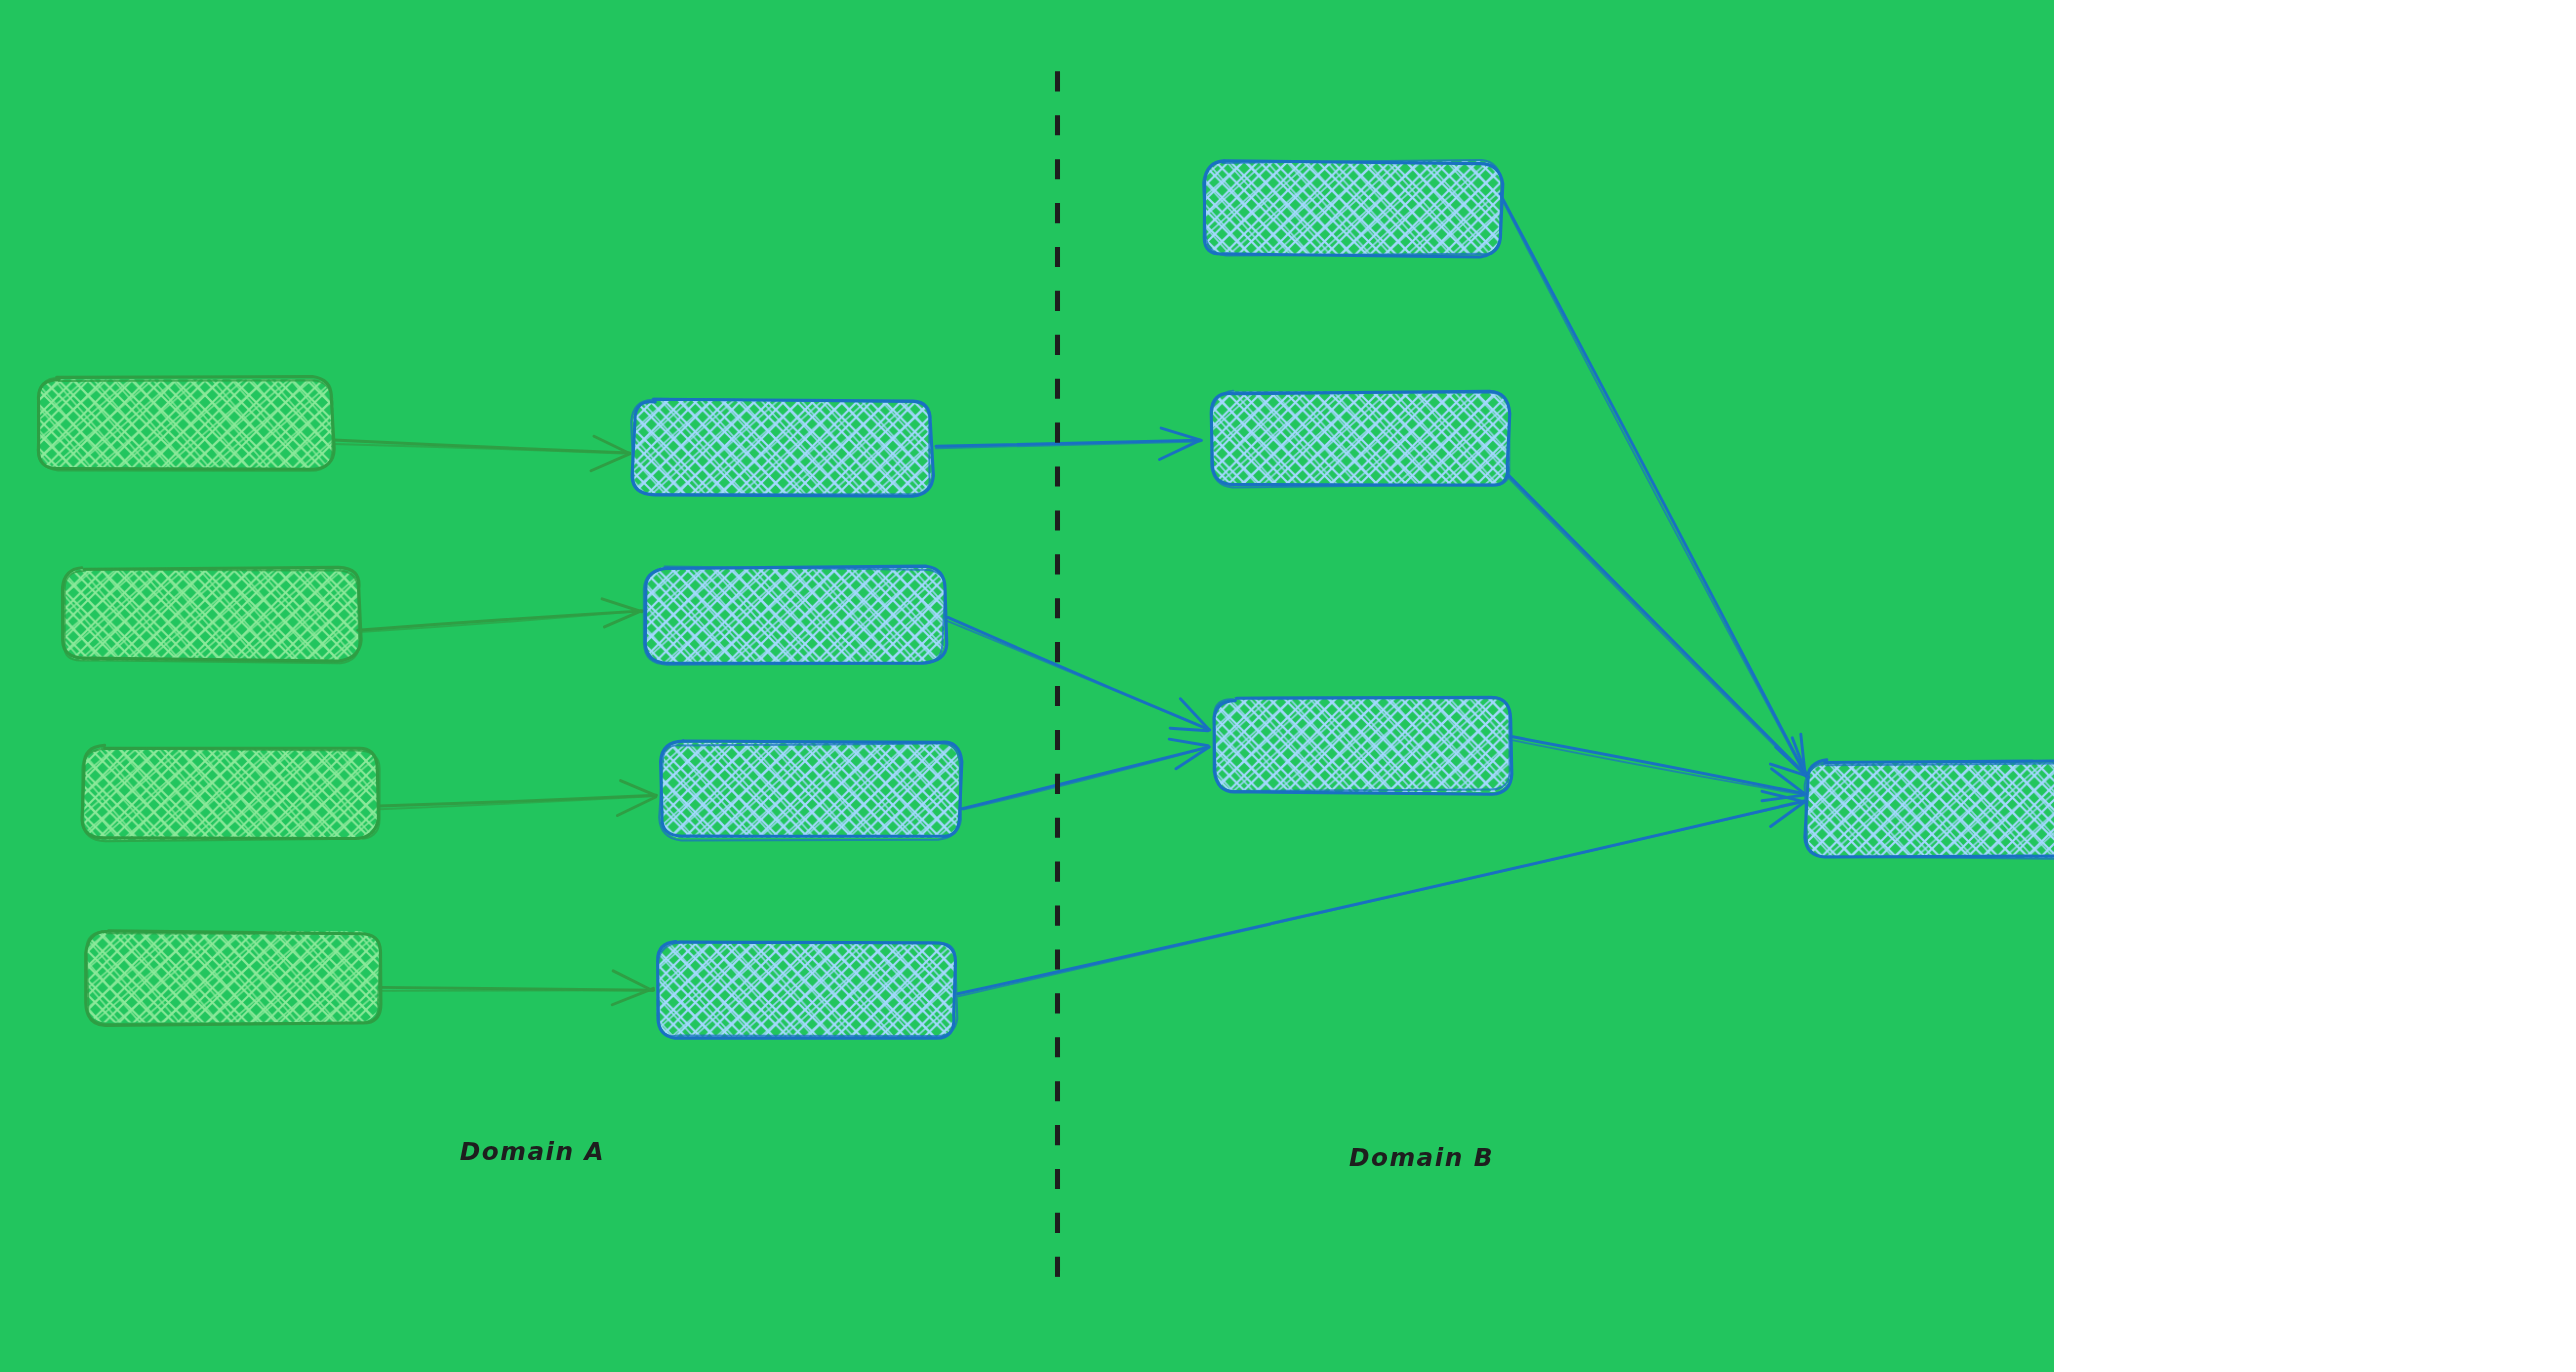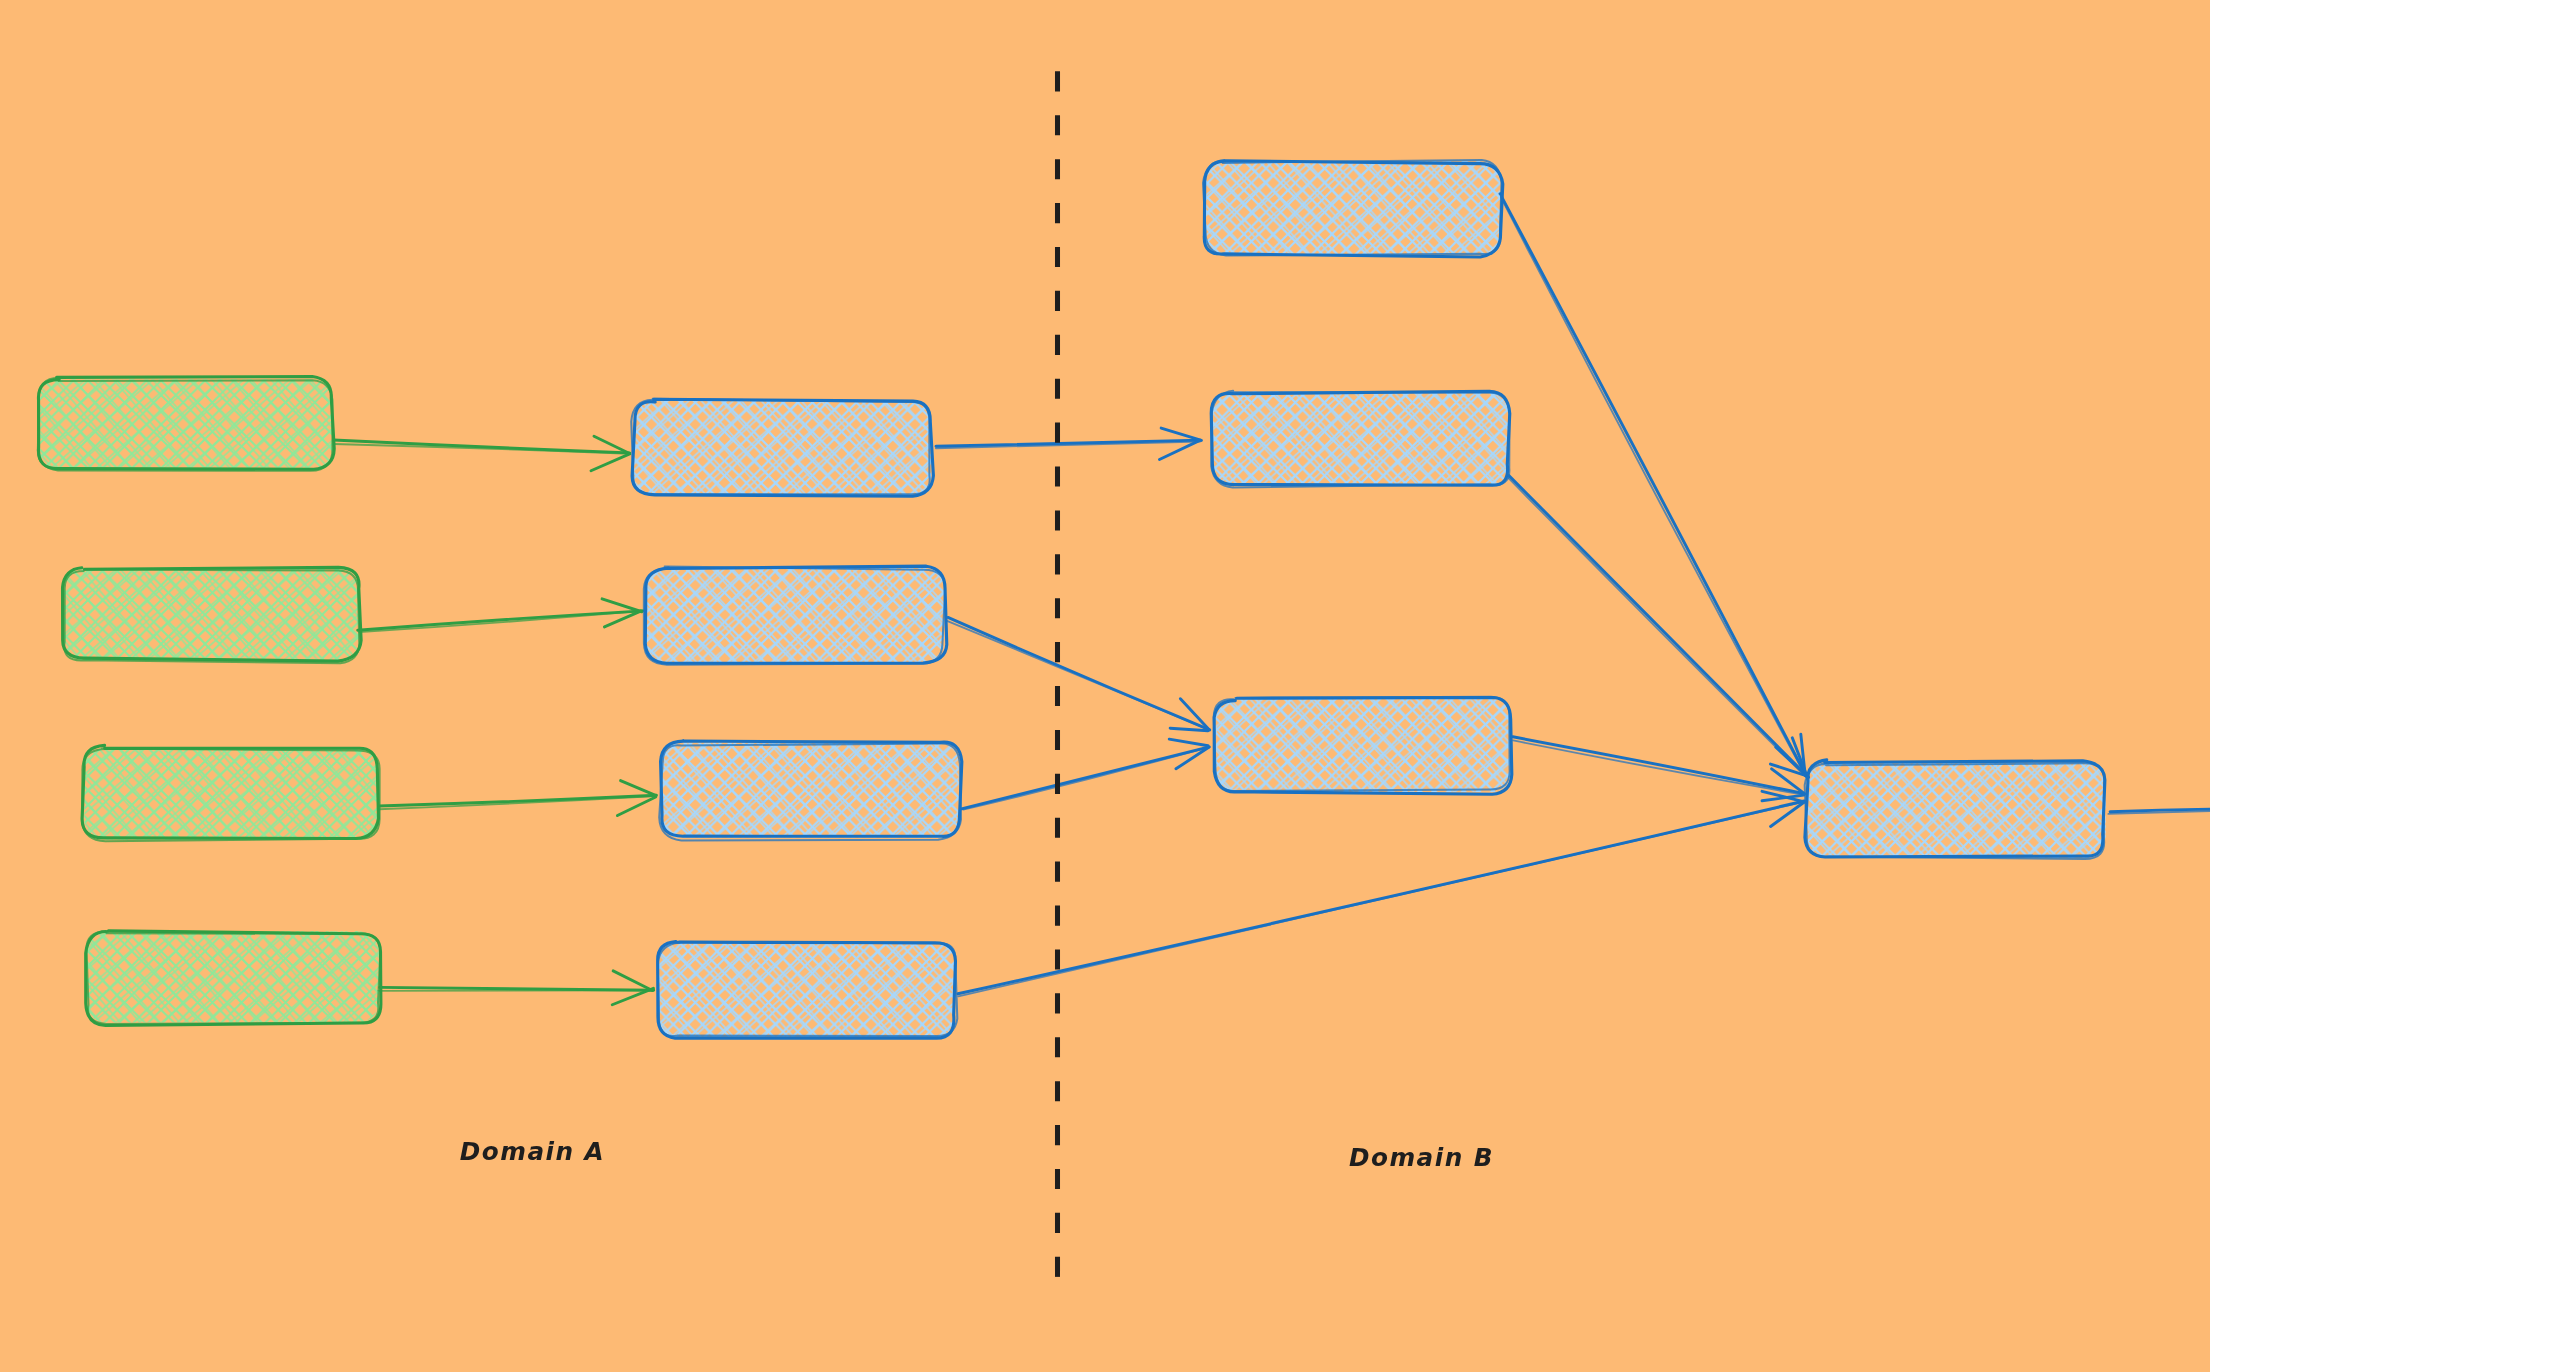--- a/index.html
+++ b/index.html
@@ -2,23 +2,23 @@
 <html style="font-size:14.6px"><head>
 <meta charset="utf-8">
 <style>
   html, body {
     margin: 0;
     padding: 0;
     background: #ffffff;
   }
   #canvas-root {
     position: relative;
-    width: 2210px;
+    width: 2054px;
     height: 1372px;
-    background: #fdba74;
+    background: #22c55e;
     overflow: hidden;
     font-family: "DejaVu Sans", sans-serif;
   }
   #diagram-svg {
     position: absolute;
     inset: 0;
     width: 2576px;
     height: 1372px;
     display: block;
   }

